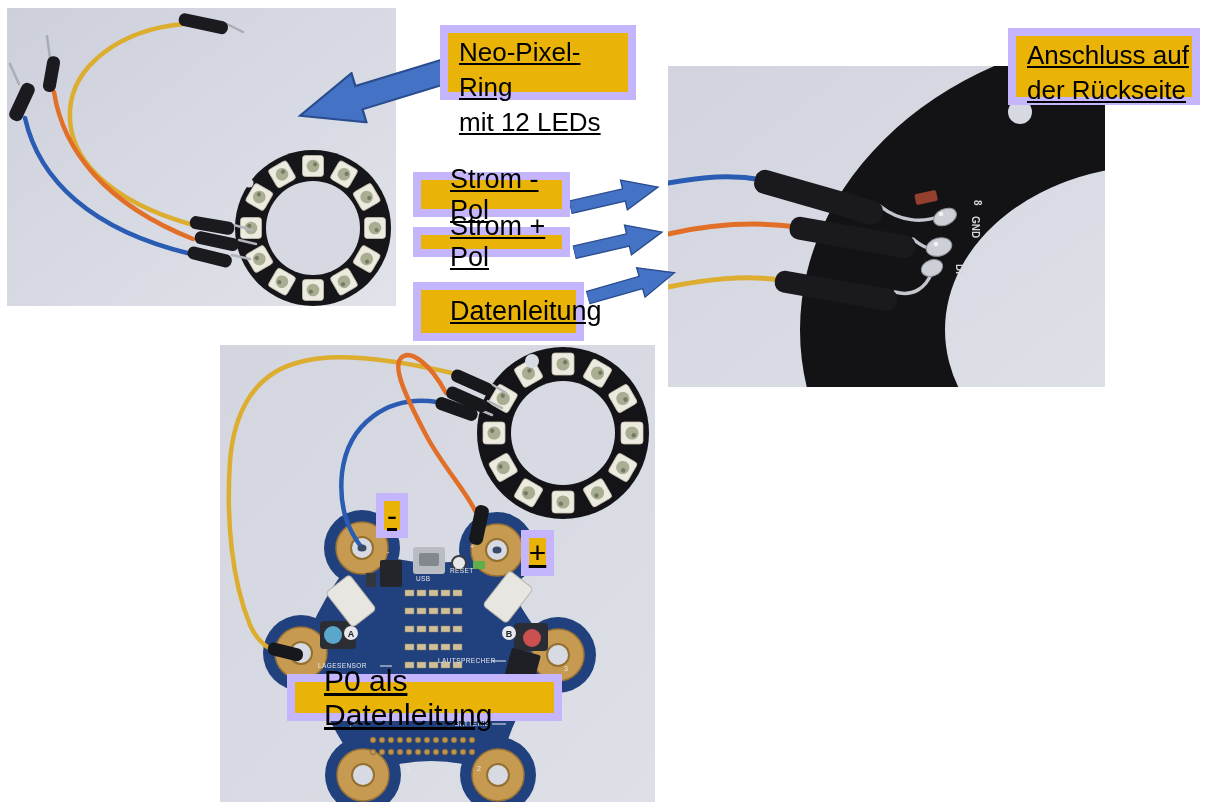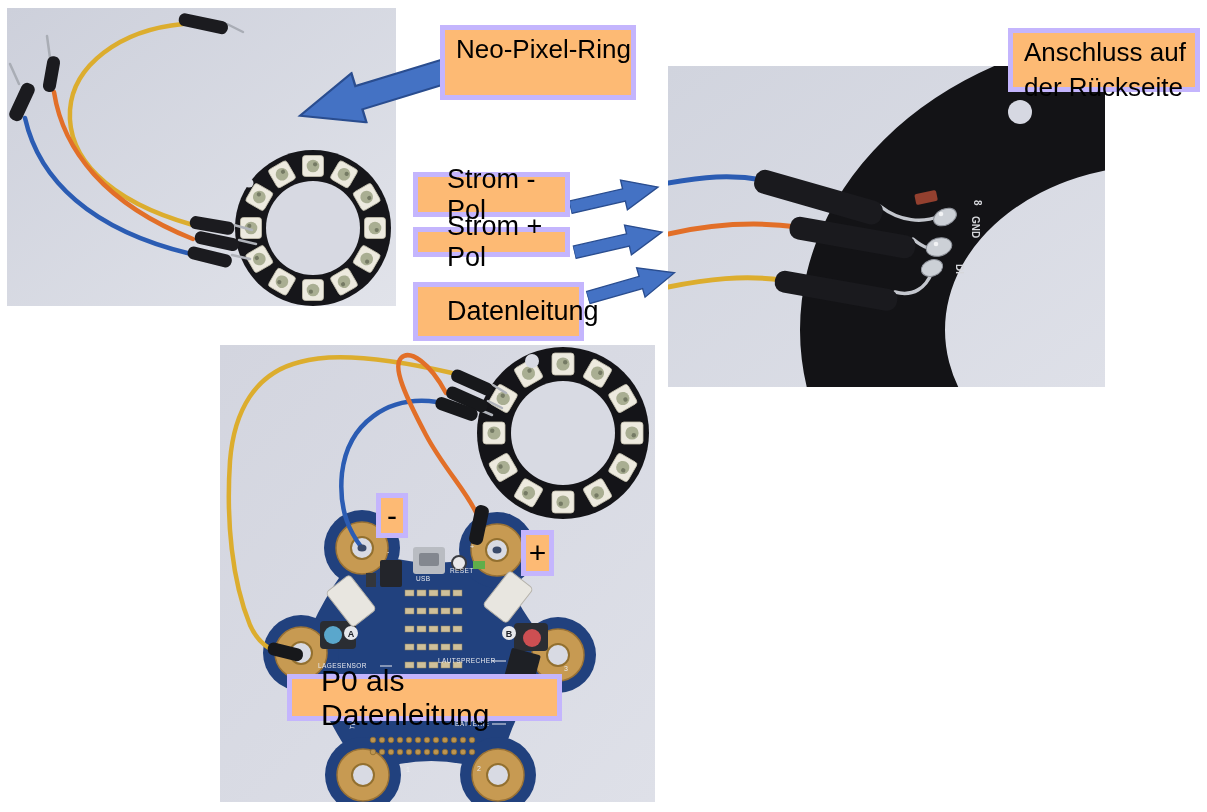--- a/index.html
+++ b/index.html
@@ -1,21 +1,21 @@
 <!DOCTYPE html>
 <html><head>
 <meta charset="utf-8">
 <style>
   html,body{margin:0;padding:0;}
   body{width:1207px;height:812px;position:relative;background:#ffffff;
        font-family:"Liberation Sans",sans-serif;overflow:hidden;}
   .photo{position:absolute;overflow:hidden;z-index:5;}
   .photo svg{display:block;}
-  .pbox{position:absolute;background:#fdba74;border:5px solid #c4b5fd;color:#000;
-        box-sizing:border-box;z-index:30;}
+  .pbox{position:absolute;background:#eab308;border:8px solid #c4b5fd;color:#000;
+        box-sizing:border-box;z-index:30;text-decoration:underline;}
   .pbox.two{font-size:26px;line-height:35px;padding:2px 0 0 11px;}
   .pbox.one{font-size:27px;display:flex;align-items:center;padding-left:29px;}
   .pbox.big{font-size:30px;}
   .pbox.sign{font-size:30px;display:flex;align-items:center;justify-content:center;}
   .arrow{position:absolute;z-index:20;}
   .arrow svg{display:block;width:100%;height:100%;}
   svg text{font-family:"Liberation Sans",sans-serif;}
   .btext{fill:#e9eaef;font-size:6.5px;letter-spacing:.4px;}
   .bnum{fill:#e9eaef;font-size:7px;}
 </style>
@@ -422,23 +422,24 @@
   </svg>
 </div>
 <div class="arrow" style="left:586px;top:267px;width:92px;height:36px;transform:rotate(-16deg)">
   <svg viewBox="0 0 100 40" preserveAspectRatio="none">
     <polygon points="0,13 60,13 60,3 98,20 60,37 60,27 0,27" fill="#4472c4" stroke="#2a4d8f" stroke-width="1.5"></polygon>
   </svg>
 </div>
 
 <div class="pbox two" style="left:440px;top:25px;width:196px;height:75px">
   <div>Neo-Pixel-Ring</div>
-</div>
-
-<div class="pbox two" style="left:1008px;top:28px;width:192px;height:64px">
+  <div>mit 12 LEDs</div>
+</div>
+
+<div class="pbox two" style="left:1008px;top:28px;width:192px;height:77px">
   <div>Anschluss auf</div>
   <div>der Rückseite</div>
 </div>
 
 <div class="pbox one" style="left:413px;top:172px;width:157px;height:45px">Strom - Pol</div>
 
 <div class="pbox one" style="left:413px;top:227px;width:157px;height:30px">Strom + Pol</div>
 
 <div class="pbox one" style="left:413px;top:282px;width:171px;height:59px">Datenleitung</div>
 

